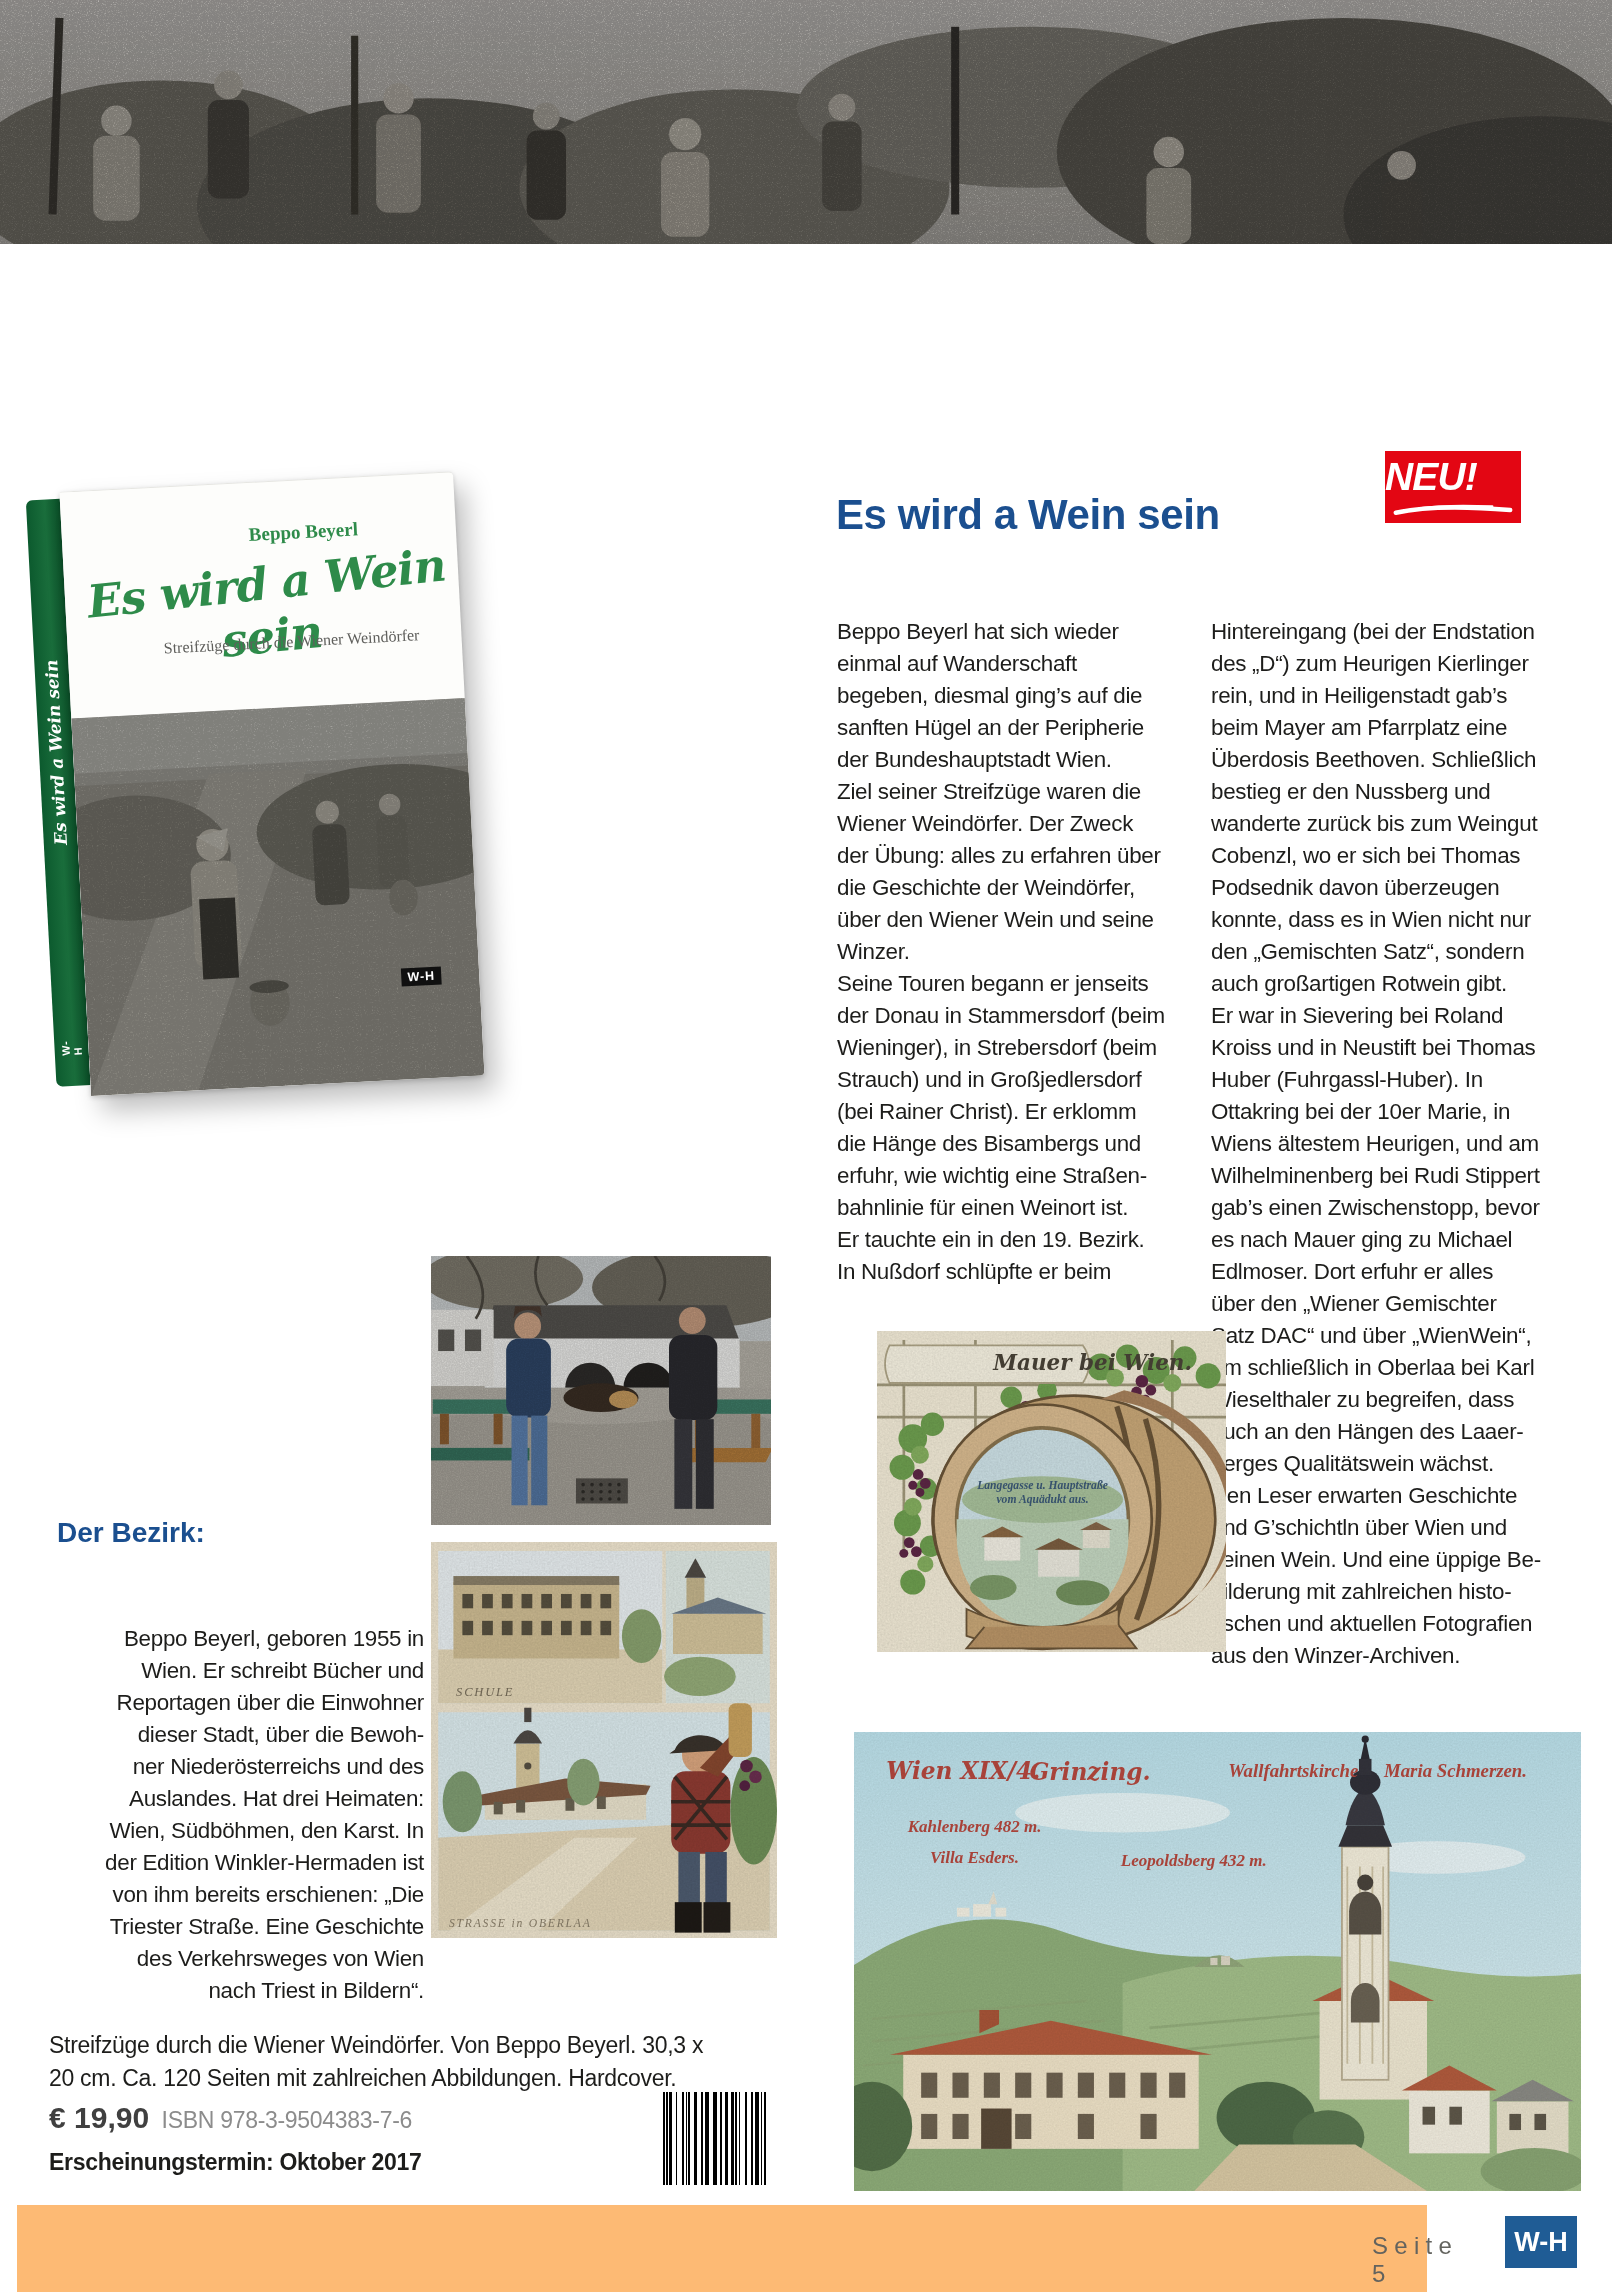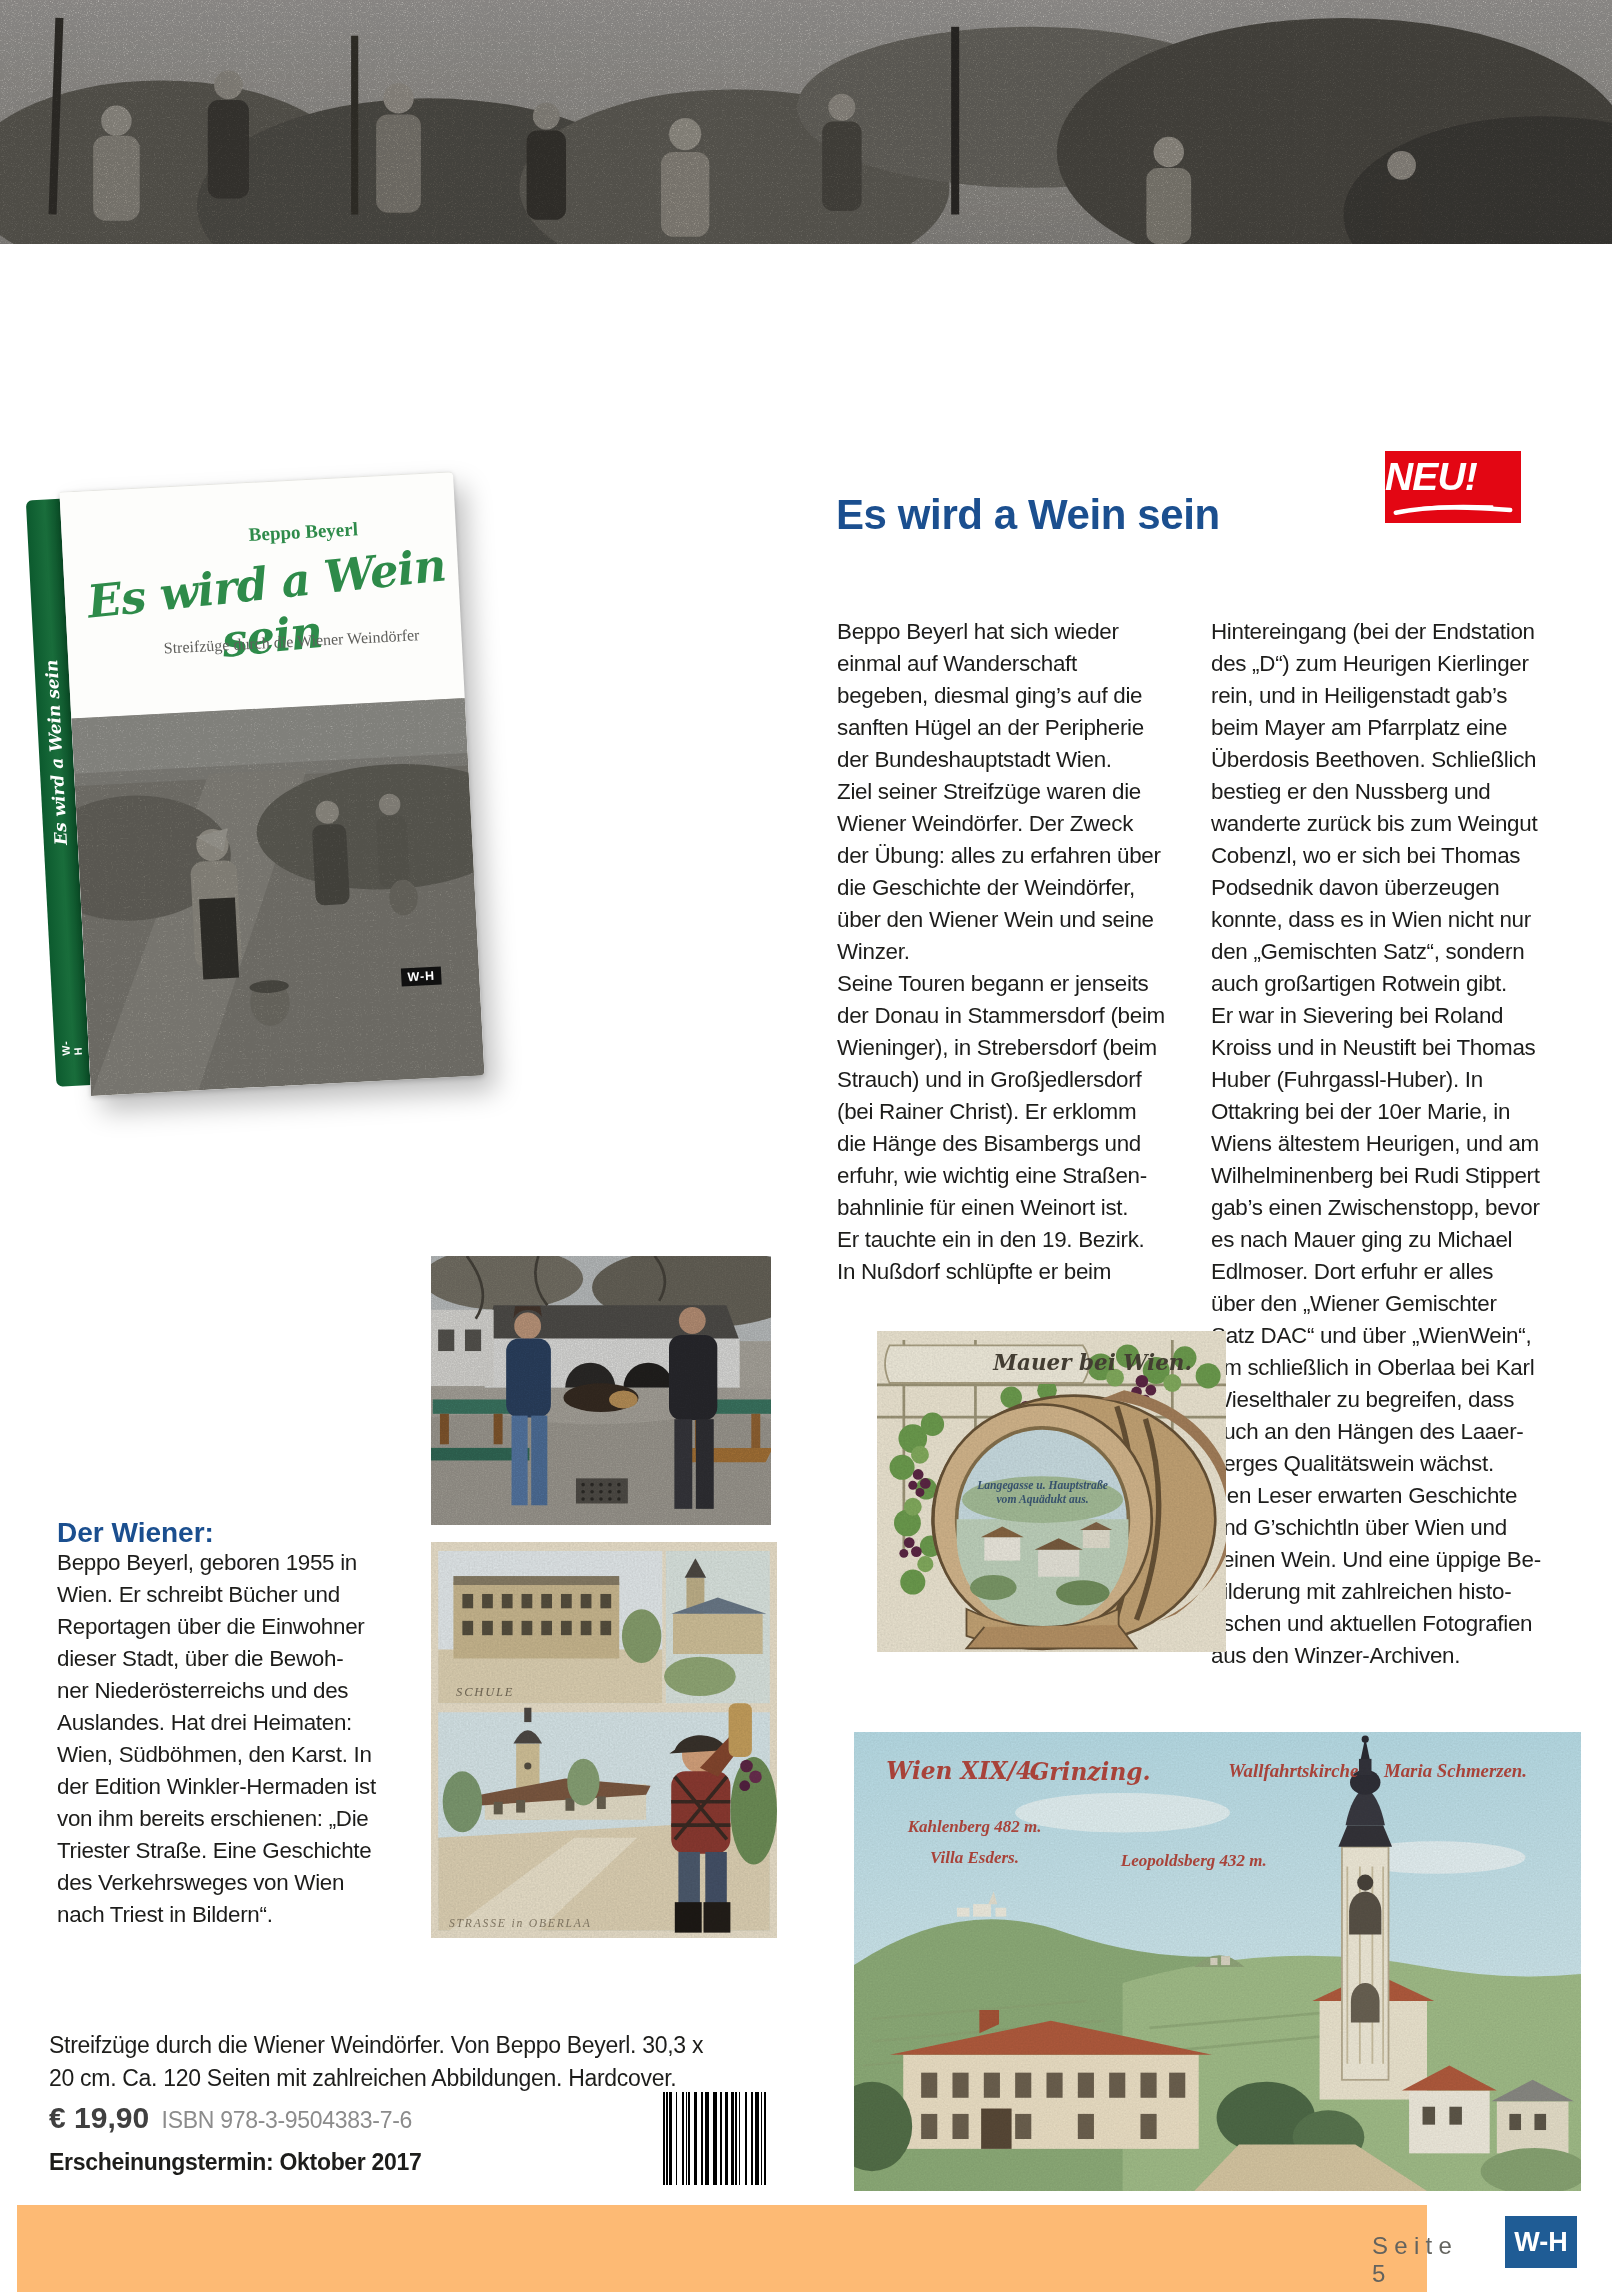--- a/index.html
+++ b/index.html
@@ -14,21 +14,21 @@
   .neu-label{display:block;color:#fff;font-weight:900;font-style:italic;font-size:39px;line-height:52px;letter-spacing:-0.9px;}
   .neu-swoosh{position:absolute;left:7.2px;bottom:7.2px;width:122px;height:14.3px;}
 
   
   .bodytext{font-size:22.4px;line-height:32px;letter-spacing:-0.3px;color:#1d1d1b;white-space:pre-line;}
   .col1{left:837px;top:616px;width:363px;}
   .col2{left:1211px;top:616px;width:376px;}
 
   
   .autor-h{left:57px;top:1517px;font-size:28px;font-weight:bold;color:#1b4f8f;}
-  .autor-t{left:57px;top:1547px;width:367px;}
+  .autor-t{left:57px;top:1623px;width:367px;text-align:right;}
 
   
   .book{left:41px;top:482px;width:428px;height:605px;transform:rotate(-3deg);transform-origin:50% 50%;}
   .spine{position:absolute;left:0;top:7.2px;bottom:10.7px;width:34px;border-radius:6.3px 0 0 6.3px;
          background:linear-gradient(90deg,#0c5a2e,#1a6e3c 55%,#0b4f28);}
   .spine-title{position:absolute;left:50%;top:43%;transform:translate(-50%,-50%) rotate(-90deg);
          white-space:nowrap;color:#fff;font-family:"DejaVu Serif",serif;font-style:italic;font-weight:bold;font-size:17px;}
   .spine-logo{position:absolute;left:50%;bottom:27px;transform:translateX(-50%) rotate(-90deg);
          color:#fff;font-size:10.7px;font-weight:bold;letter-spacing:0.9px;}
   .cover{position:absolute;left:34px;right:0;top:0;bottom:0;background:#fdfdfb;border-radius:0 4.5px 4.5px 0;overflow:hidden;
@@ -358,21 +358,21 @@
       <ellipse cx="360" cy="300" rx="26" ry="60" fill="#6f9058"></ellipse>
       <circle cx="352" cy="250" r="7" fill="#5e2746"></circle>
         <circle cx="362" cy="262" r="7" fill="#6b2f50"></circle>
         <circle cx="350" cy="272" r="6" fill="#552242"></circle>
       <text x="28" y="172" font-family="Liberation Serif,serif" font-style="italic" font-size="14" fill="#776d5a" letter-spacing="2">SCHULE</text>
       <text x="20" y="430" font-family="Liberation Serif,serif" font-style="italic" font-size="13" fill="#8a7f6a" letter-spacing="2">STRASSE in OBERLAA</text>
       <rect width="386" height="442" filter="url(#onz)" opacity="0.12"></rect>
     </svg>
   </div>
 
-  <div class="abs autor-h">Der Wiener:</div>
+  <div class="abs autor-h">Der Bezirk:</div>
   <div class="abs bodytext autor-t">Beppo Beyerl, geboren 1955 in
 Wien. Er schreibt Bücher und
 Reportagen über die Einwohner
 dieser Stadt, über die Bewoh-
 ner Niederösterreichs und des
 Auslandes. Hat drei Heimaten:
 Wien, Südböhmen, den Karst. In
 der Edition Winkler-Hermaden ist
 von ihm bereits erschienen: „Die
 Triester Straße. Eine Geschichte

